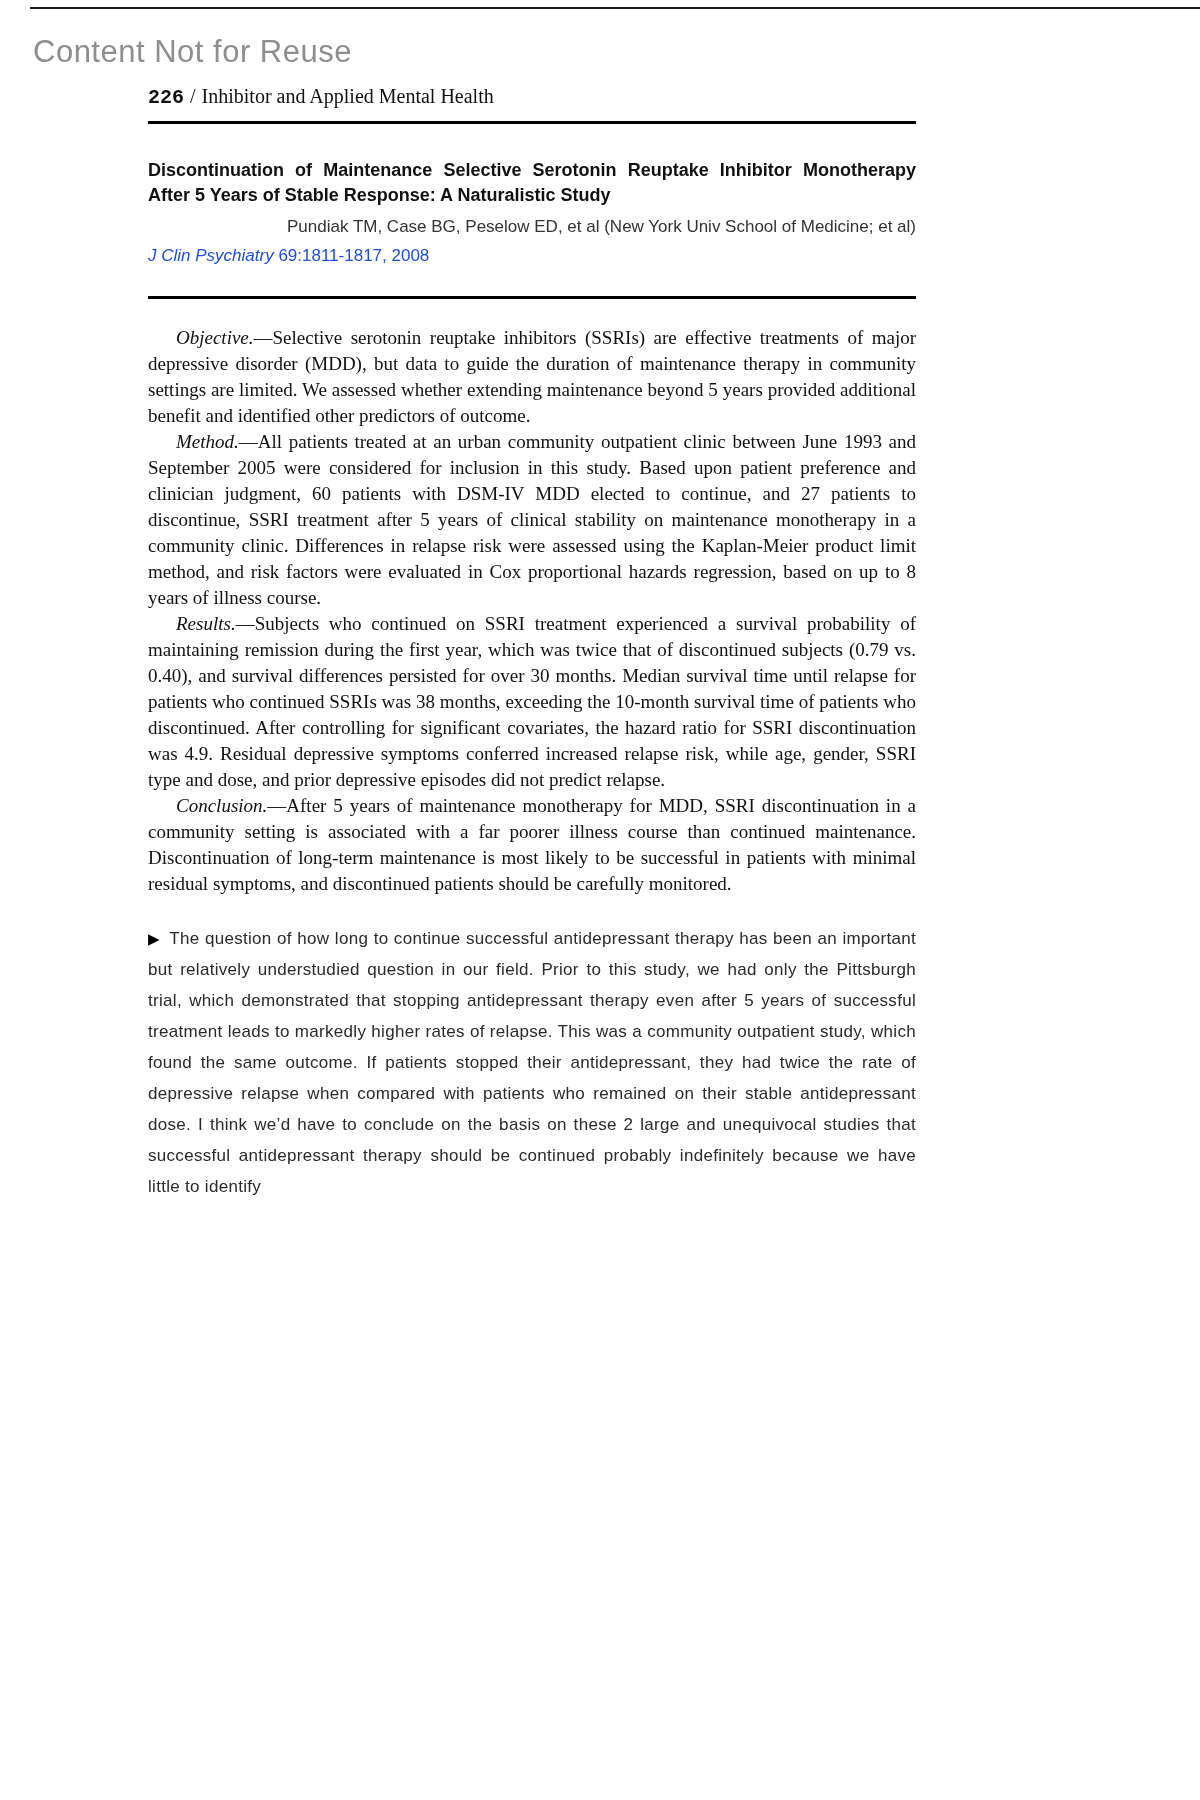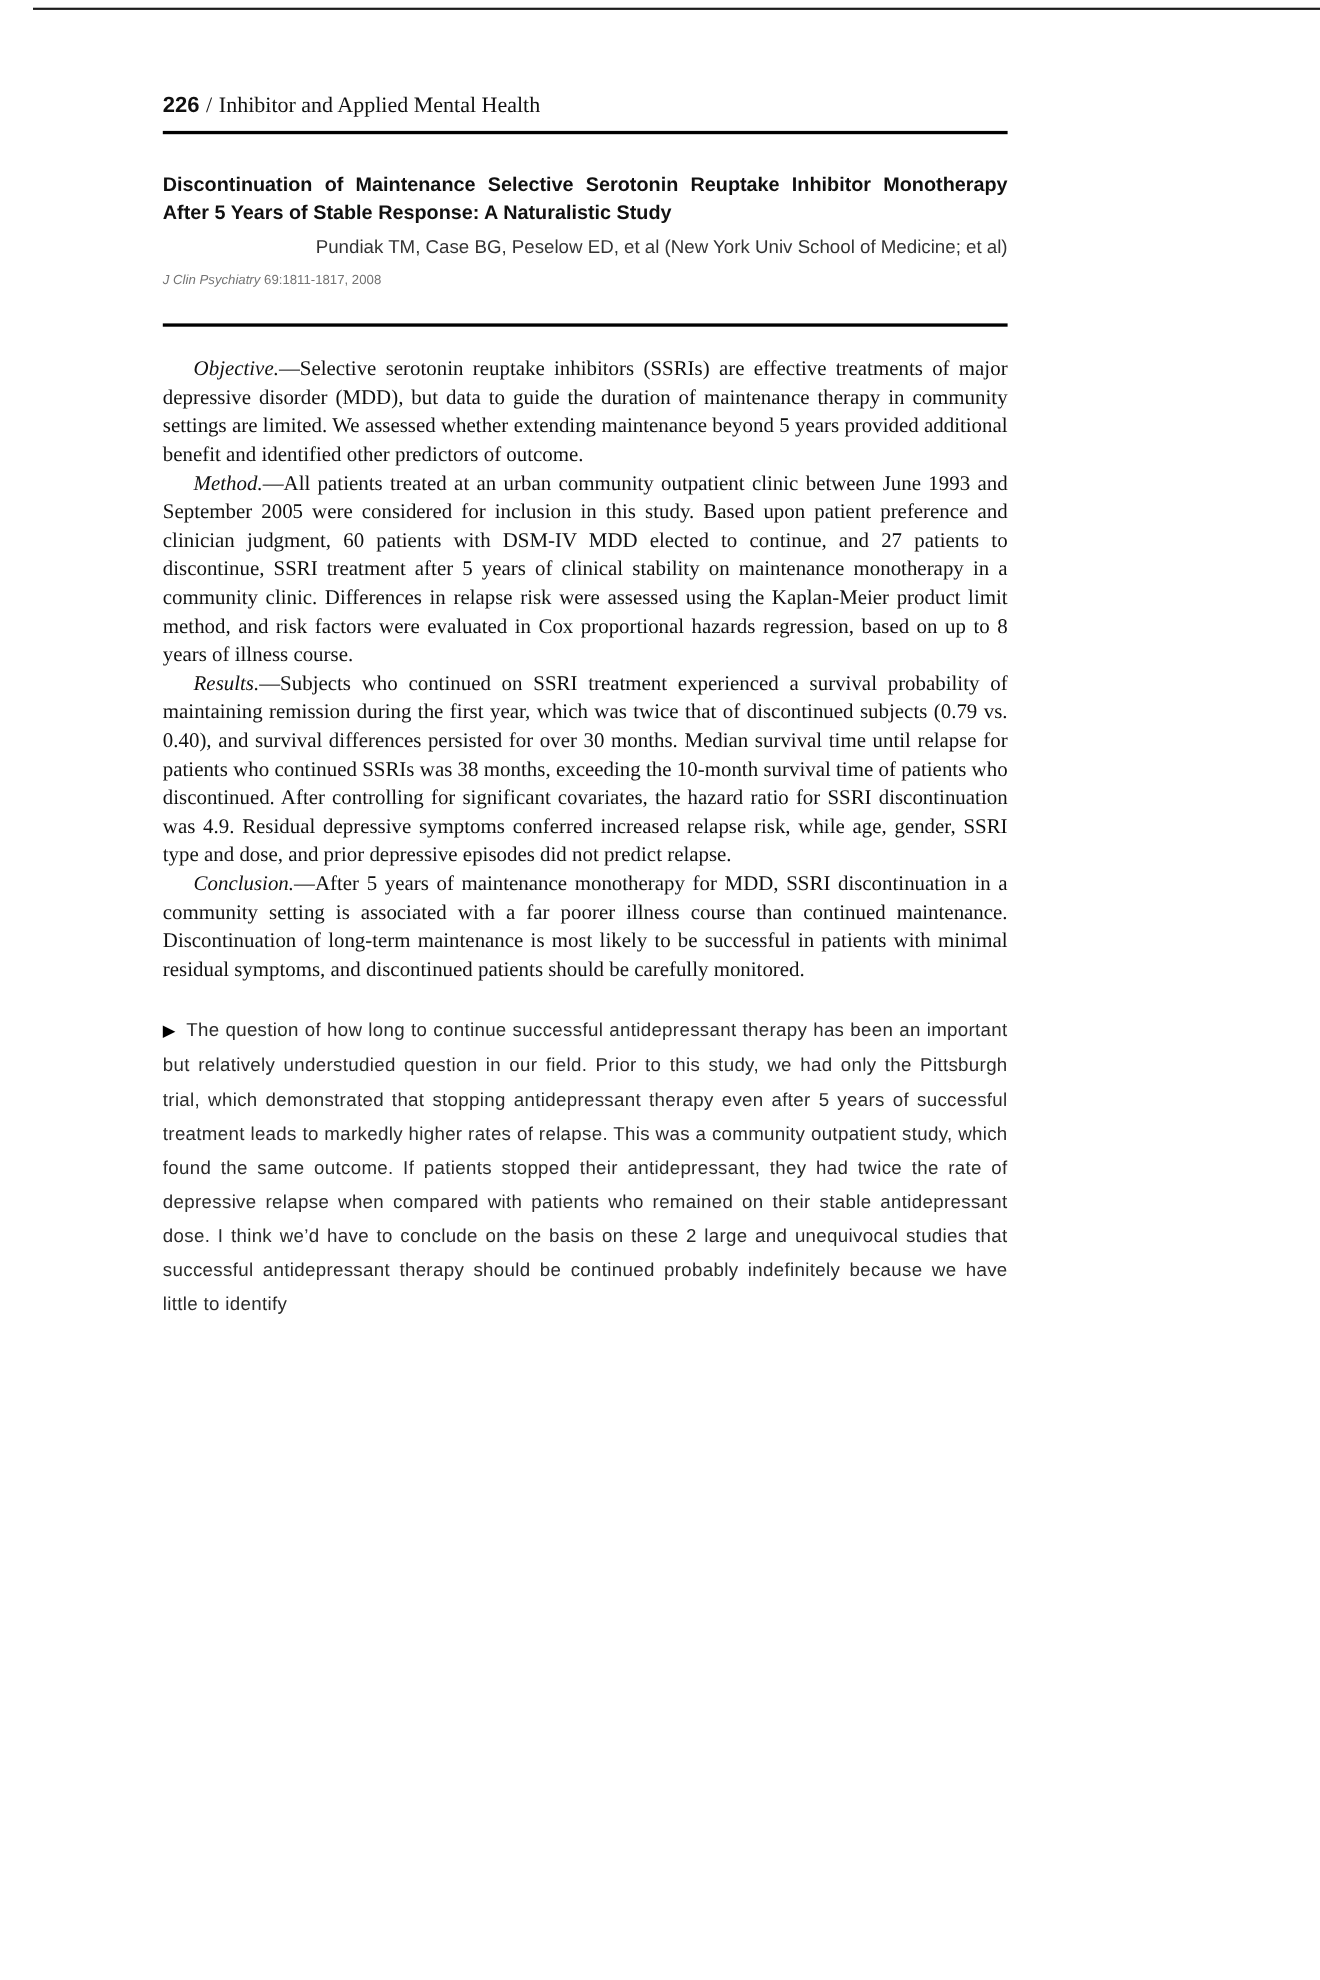--- a/index.html
+++ b/index.html
@@ -37,21 +37,21 @@
     top: 84px;
     left: 148px;
     width: 768px;
   }
   .running-head {
     font-size: 20px;
     line-height: 24px;
     color: #111;
   }
   .running-head .page-num {
-    font-family: Liberation Sans, sans-serif;
+    font-family: Liberation Mono, monospace;
     font-weight: 700;
   }
   .running-head .sep {
     font-family: "Liberation Serif", serif;
     padding: 0 6px;
   }
   .running-head .section {
     font-family: "Liberation Serif", serif;
   }
   .rule {
@@ -72,23 +72,23 @@
   }
   .article-authors {
     margin-top: 7px;
     font-size: 17px;
     line-height: 24px;
     color: #333;
     text-align: right;
   }
   .article-citation {
     margin-top: 5px;
-    font-size: 12px;
+    font-size: 17px;
     line-height: 24px;
-    color: #737373;
+    color: #1d4ed8;
   }
   .article-citation .journal { font-style: italic; }
   .rule.bottom { margin-top: 28px; }
   .abstract {
     margin-top: 26px;
     font-size: 19px;
     line-height: 26px;
     text-align: justify;
     color: #111;
     font-family: Liberation Serif, serif;
@@ -110,20 +110,21 @@
     color: #000;
   }
 </style>
 </head>
 <body>
 
 <div class="page">
 
   <div class="top-edge-line"></div>
 
+  <div class="watermark">Content Not for Reuse</div>
 
   <div class="content">
 
     <div class="running-head">
       <span class="page-num">226</span><span class="sep">/</span><span class="section">Inhibitor and Applied Mental Health</span>
     </div>
 
     <div class="rule top"></div>
 
     <div class="article-head">

